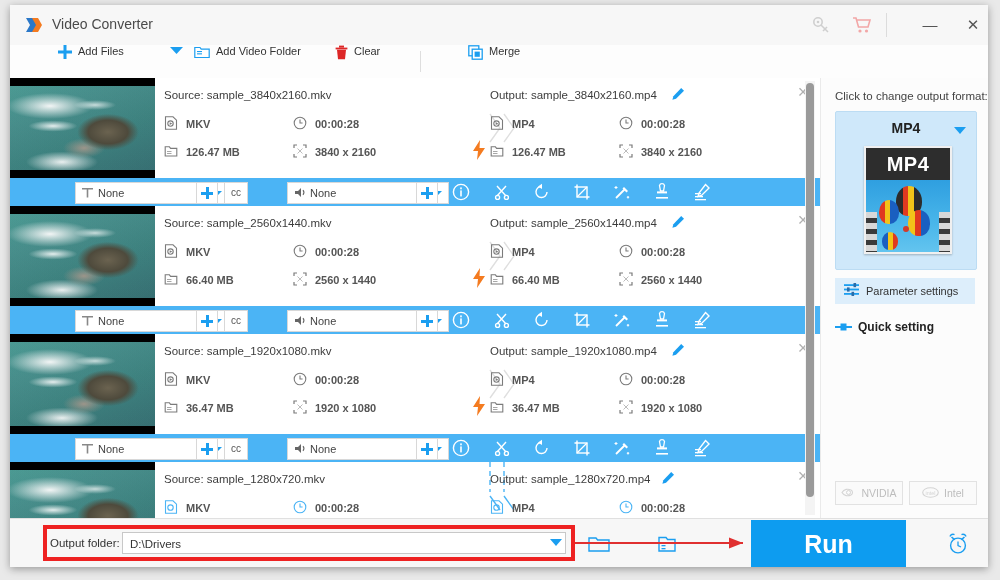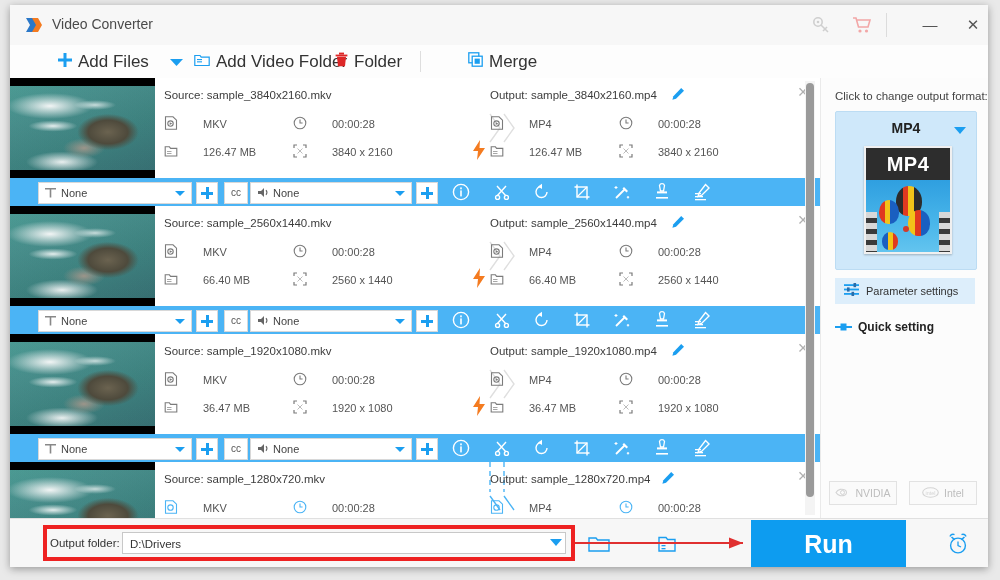--- a/index.html
+++ b/index.html
@@ -61,23 +61,23 @@
 
   
   .toolbar {
     position: absolute; left: 0; top: 40px;
     width: 978px; height: 33px;
     background: #fdfdfd;
     border-bottom: 1px solid #e3e3e3;
   }
   .tool-item {
     position: absolute; top: 0; height: 33px;
-    display: flex; align-items: center;
-    cursor: pointer;
-    font-size: 17px; color: #333;
+    display: flex; 
+    cursor: pointer;
+    font-size: 11px; color: #333;
   }
   .tool-item .lbl { margin-left: 6px; }
   .tool-div {
     position: absolute; top: 6px;
     width: 1px; height: 21px; background: #dedede;
   }
 
   
   .listarea {
     position: absolute; left: 0; top: 73px;
@@ -123,21 +123,21 @@
     white-space: nowrap;
   }
   .pencil {
     position: absolute; top: 9px;
     width: 14px; height: 14px; cursor: pointer;
   }
   .meta {
     position: absolute; font-size: 11px; color: #555;
     display: flex; align-items: center;
   }
-  .meta .mtxt { margin-left: 25px; }
+  .meta .mtxt { margin-left: 8px; font-weight: bold; }
   .m1 { left: 8px;   top: 38px; }
   .m2 { left: 137px; top: 38px; }
   .m3 { left: 8px;   top: 66px; }
   .m4 { left: 137px; top: 66px; }
   .row-close {
     position: absolute; right: 10px; top: 8px;
     width: 14px; height: 14px;
     color: #b0b0b0; font-size: 14px; line-height: 13px;
     text-align: center; cursor: pointer;
   }
@@ -154,20 +154,21 @@
   .bluestrip {
     position: relative;
     width: 810px; height: 28px;
     background: #4bb4f5;
   }
   .sel {
     position: absolute; top: 4px; height: 20px;
     background: #fff; border: 1px solid #d8d8d8;
     display: flex; align-items: center;
     cursor: pointer;
+    margin-left: 37px;
   }
   .sel-sub { left: 28px; width: 152px; }
   .sel-aud { left: 240px; width: 160px; }
   .sel .stxt { font-size: 11px; color: #444; margin-left: 5px; }
   .sel .carr {
     position: absolute; right: 6px; top: 8px;
     width: 0; height: 0;
     border-left: 5px solid transparent;
     border-right: 5px solid transparent;
     border-top: 5px solid #1b9ef0;
@@ -427,21 +428,21 @@
         <span class="lbl">Add Video Folder</span>
       </div>
       <div class="tool-item" style="left:325px;">
         <span>
           <svg width="13" height="15" viewBox="0 0 13 15">
             <rect x="4" y="0.6" width="5" height="2" fill="#dd2727"></rect>
             <rect x="0.6" y="2.6" width="11.8" height="1.8" fill="#dd2727"></rect>
             <path d="M2 4.8 L11 4.8 L10 14.2 L3 14.2 Z" fill="#dd2727"></path>
           </svg>
         </span>
-        <span class="lbl">Folder</span>
+        <span class="lbl">Clear</span>
       </div>
       <div class="tool-div" style="left:410px;"></div>
       <div class="tool-item" style="left:458px;">
         <span>
           <svg width="15" height="15" viewBox="0 0 15 15">
             <rect x="0.8" y="0.8" width="10" height="10" fill="none" stroke="#1b9ef0" stroke-width="1.3"></rect>
             <rect x="4.2" y="4.2" width="10" height="10" fill="#ffffff" stroke="#1b9ef0" stroke-width="1.3"></rect>
             <rect x="6.6" y="6.6" width="5.2" height="5.2" fill="#1b9ef0"></rect>
           </svg>
         </span>
@@ -995,21 +996,21 @@
           <svg width="17" height="10" viewBox="0 0 17 10">
             <rect x="0" y="4" width="17" height="2" fill="#1b9ef0"></rect>
             <rect x="5.5" y="1.5" width="6" height="7" fill="#1b9ef0"></rect>
           </svg>
         </span>
         <span class="lbl">Quick setting</span>
       </div>
 
 
 
-      <div class="hwbtn" style="left:8px;">
+      <div class="hwbtn" style="left:14px;">
         <span>
           <svg width="15" height="11" viewBox="0 0 15 11">
             <path d="M1 5.5 C3 2 7 1.5 10 3 C12 4 12 7 10 8 C7 9.5 3 9 1 5.5 Z" fill="none" stroke="#d4d4d4" stroke-width="1.1"></path>
             <circle cx="7.5" cy="5.5" r="2" fill="none" stroke="#d4d4d4" stroke-width="1"></circle>
           </svg>
         </span>
         <span class="lbl">NVIDIA</span>
       </div>
       <div class="hwbtn" style="left:88px;">
         <span>

